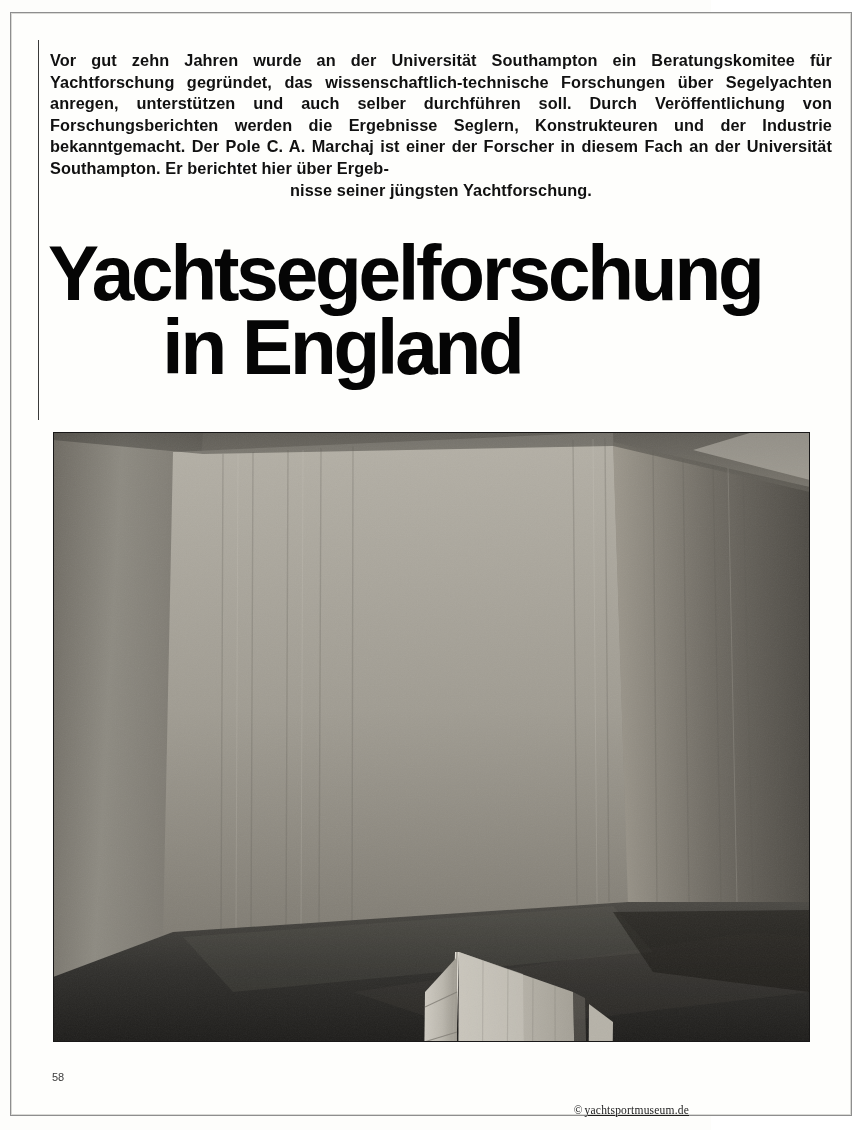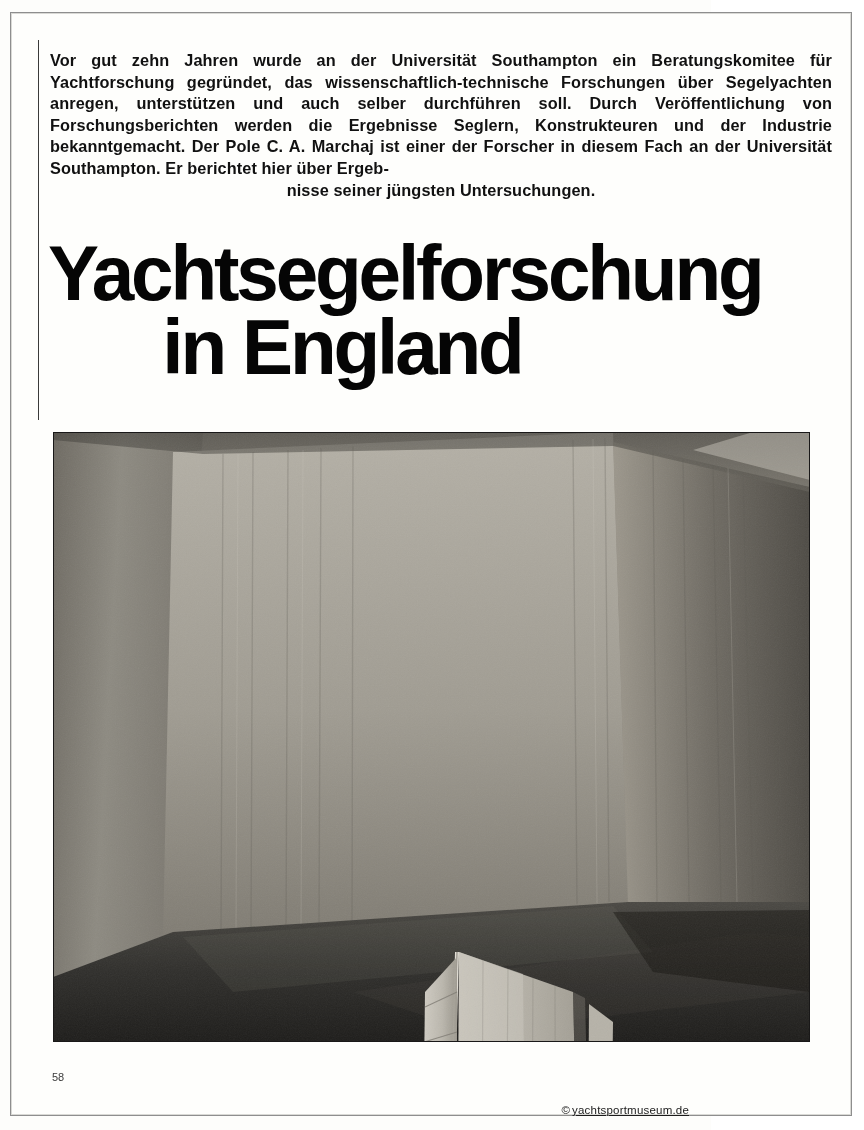--- a/index.html
+++ b/index.html
@@ -113,40 +113,40 @@
     font-size: 11px;
     color: #3b3b3b;
     font-family: "Liberation Sans", sans-serif;
   }
   .credit {
     position: absolute;
     right: 22px;
     top: 1104px;
     font-size: 11.5px;
     color: #1b1b1b;
-    font-family: Liberation Sans, sans-serif;
+    font-family: Liberation Serif, serif;
     letter-spacing: 0.2px;
   }
   .credit .c-mark { margin-right: 2px; }
   .credit .c-text { text-decoration: underline; }
 </style>
 </head>
 <body>
 
 <div class="page">
 
   <div class="scan-frame">
     <div class="scan-frame-inner"></div>
   </div>
 
   <div class="vrule"></div>
 
   <div class="intro">
     <span>Vor gut zehn Jahren wurde an der Universität Southampton ein Beratungskomitee für Yachtforschung gegründet, das wissenschaftlich-technische Forschungen über Segelyachten anregen, unterstützen und auch selber durchführen soll. Durch Veröffentlichung von Forschungsberichten werden die Ergebnisse Seglern, Konstrukteuren und der Industrie bekanntgemacht. Der Pole C. A. Marchaj ist einer der Forscher in diesem Fach an der Universität Southampton. Er berichtet hier über Ergeb-</span>
-    <span class="lastline">nisse seiner jüngsten Untersuchungen.</span>
+    <span class="lastline">nisse seiner jüngsten Yachtforschung.</span>
   </div>
 
   <div class="headline">
     <span class="l1">Yachtsegelforschung</span>
     <span class="l2">in England</span>
   </div>
 
   <div class="photo">
     <svg width="757" height="610" viewBox="0 0 757 610" xmlns="http://www.w3.org/2000/svg">
       <defs>

